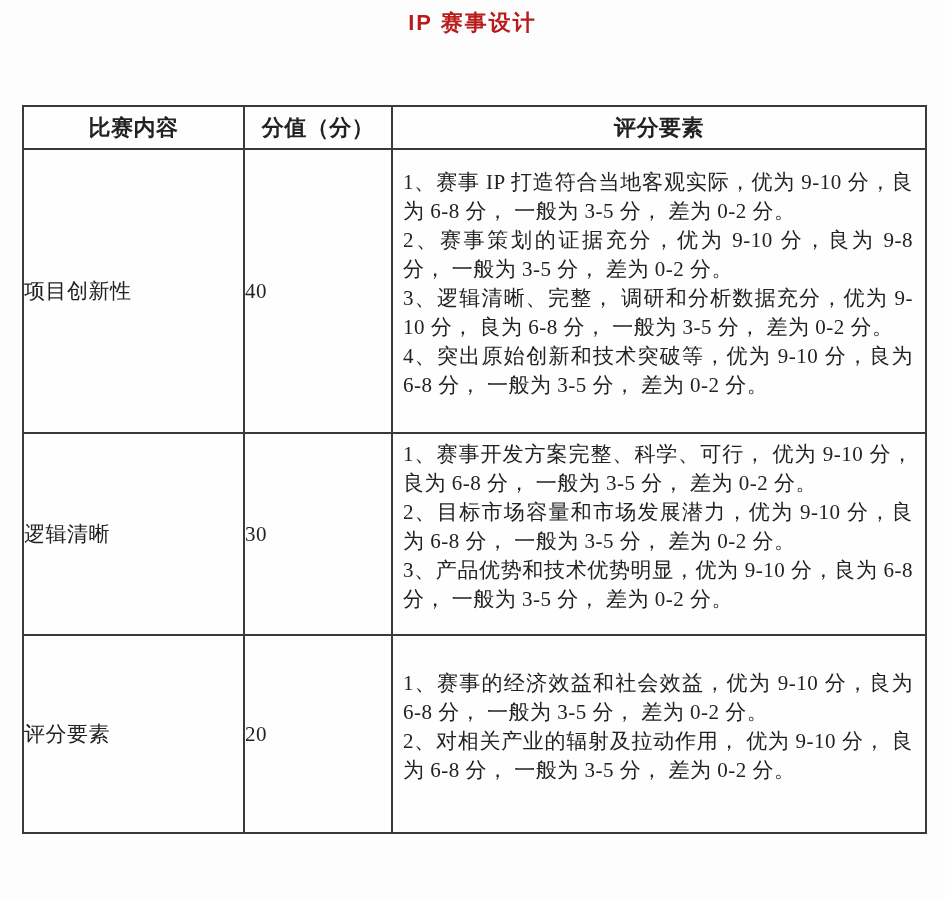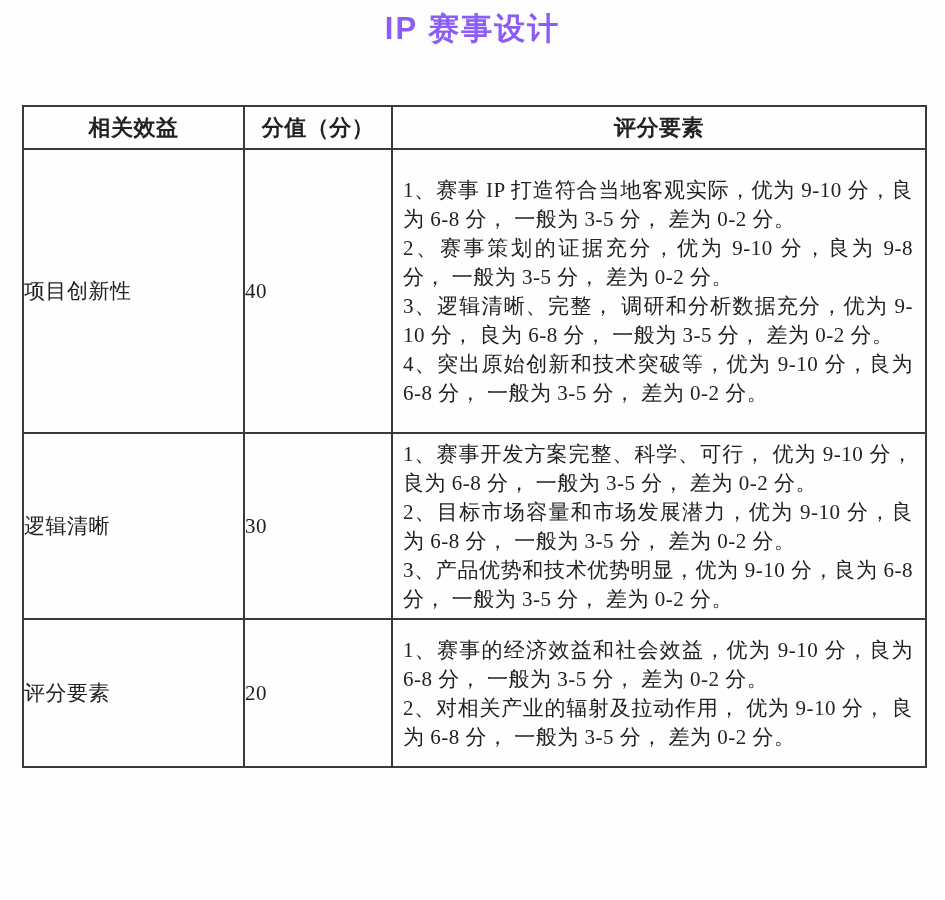--- a/index.html
+++ b/index.html
@@ -17,23 +17,23 @@
     height: 900px;
   }
   .doc-title {
     position: absolute;
     top: 8px;
     left: 0;
     width: 945px;
     text-align: center;
     font-family: "Liberation Sans", "DejaVu Sans", sans-serif;
     font-weight: 600;
-    font-size: 31px;
+    font-size: 22px;
     letter-spacing: 2px;
-    color: #8b5cf6;
+    color: #b91c1c;
   }
   table.score-table {
     position: absolute;
     top: 105px;
     left: 22px;
     width: 903px;
     border-collapse: collapse;
     table-layout: fixed;
     background: #fefefe;
   }
@@ -54,47 +54,47 @@
   col.c-content { width: 221px; }
   col.c-score   { width: 148px; }
   col.c-criteria{ width: 534px; }
   td.cell-content, td.cell-score {
     text-align: left;
     vertical-align: middle;
   }
   td.cell-criteria {
     vertical-align: middle;
     text-align: left;
-    padding: 6px 12px 4px 10px;
+    padding: 6px 12px 20px 10px;
   }
   .criteria-item {
     line-height: 29px;
     text-align: justify;
   }
   tr.row-1 td { height: 284px; }
   tr.row-2 td { height: 173px; }
-  tr.row-3 td { height: 148px; margin-top: 36px; }
+  tr.row-3 td { height: 198px; margin-top: 36px; }
   tr.row-4 td { height: 80px; }
 </style>
 </head>
 <body>
 
 <div class="page">
 
   <div class="doc-title">IP 赛事设计</div>
 
   <table class="score-table">
     <colgroup>
       <col class="c-content">
       <col class="c-score">
       <col class="c-criteria">
     </colgroup>
     <thead>
       <tr>
-        <th>相关效益</th>
+        <th>比赛内容</th>
         <th>分值（分）</th>
         <th>评分要素</th>
       </tr>
     </thead>
     <tbody>
       <tr class="row-1">
         <td class="cell-content">项目创新性</td>
         <td class="cell-score">40</td>
         <td class="cell-criteria">
             <div class="criteria-item">1、赛事 IP 打造符合当地客观实际，优为 9-10 分，良为 6-8 分， 一般为 3-5 分， 差为 0-2 分。</div>

